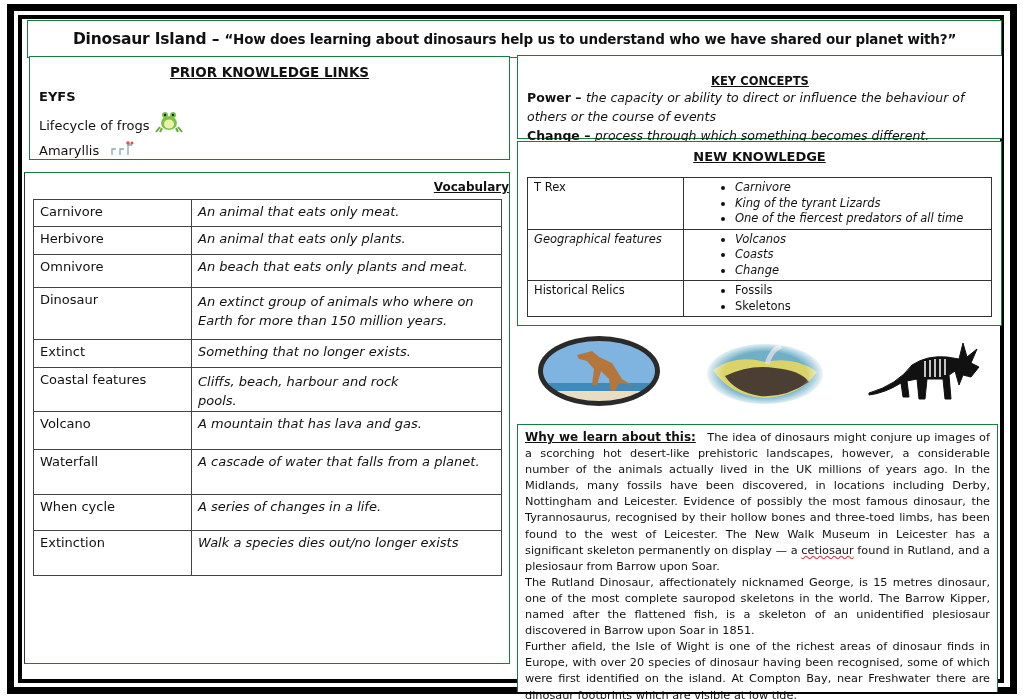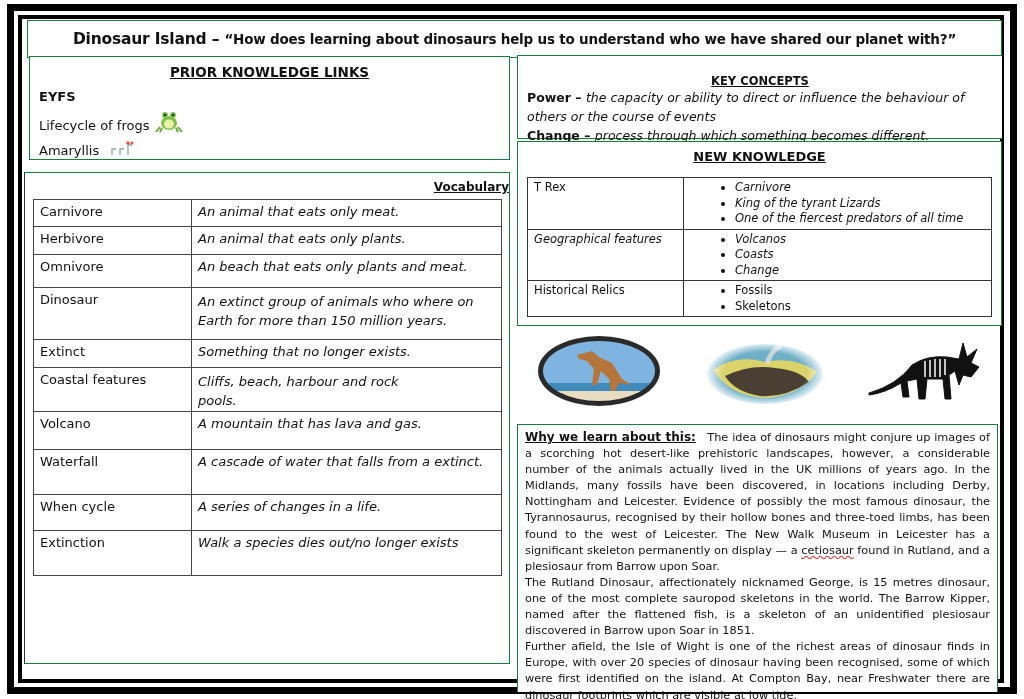--- a/index.html
+++ b/index.html
@@ -109,21 +109,21 @@
     <tr style="height:44px">
           <td class="term">Coastal features</td>
           <td class="def" style="line-height:19px;padding-right:76px">Cliffs, beach, harbour and rock pools.</td>
         </tr>
     <tr style="height:38px">
           <td class="term">Volcano</td>
           <td class="def">A mountain that has lava and gas.</td>
         </tr>
     <tr style="height:45px">
           <td class="term">Waterfall</td>
-          <td class="def">A cascade of water that falls from a extinct.</td>
+          <td class="def">A cascade of water that falls from a planet.</td>
         </tr>
     <tr style="height:36px">
           <td class="term">When cycle</td>
           <td class="def">A series of changes in a life.</td>
         </tr>
     <tr style="height:45px">
           <td class="term">Extinction</td>
           <td class="def">Walk a species dies out/no longer exists</td>
         </tr>
   </tbody>

